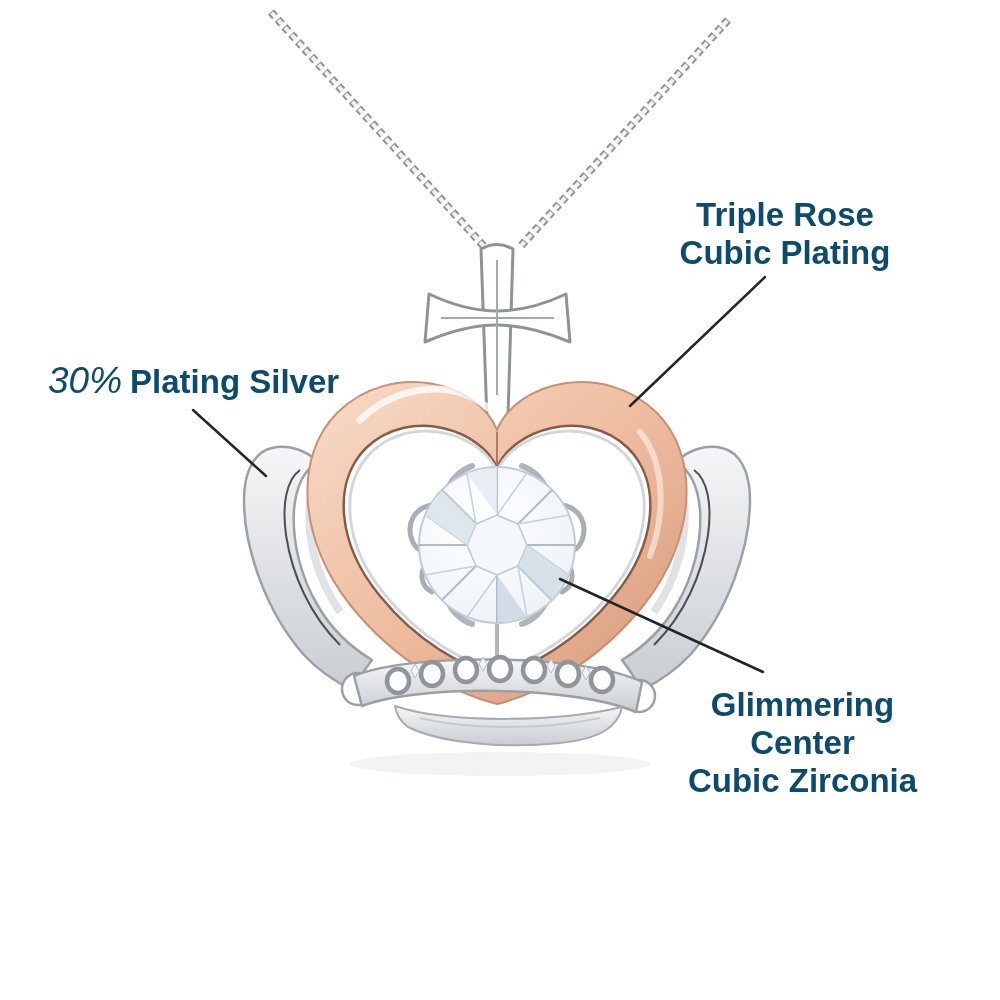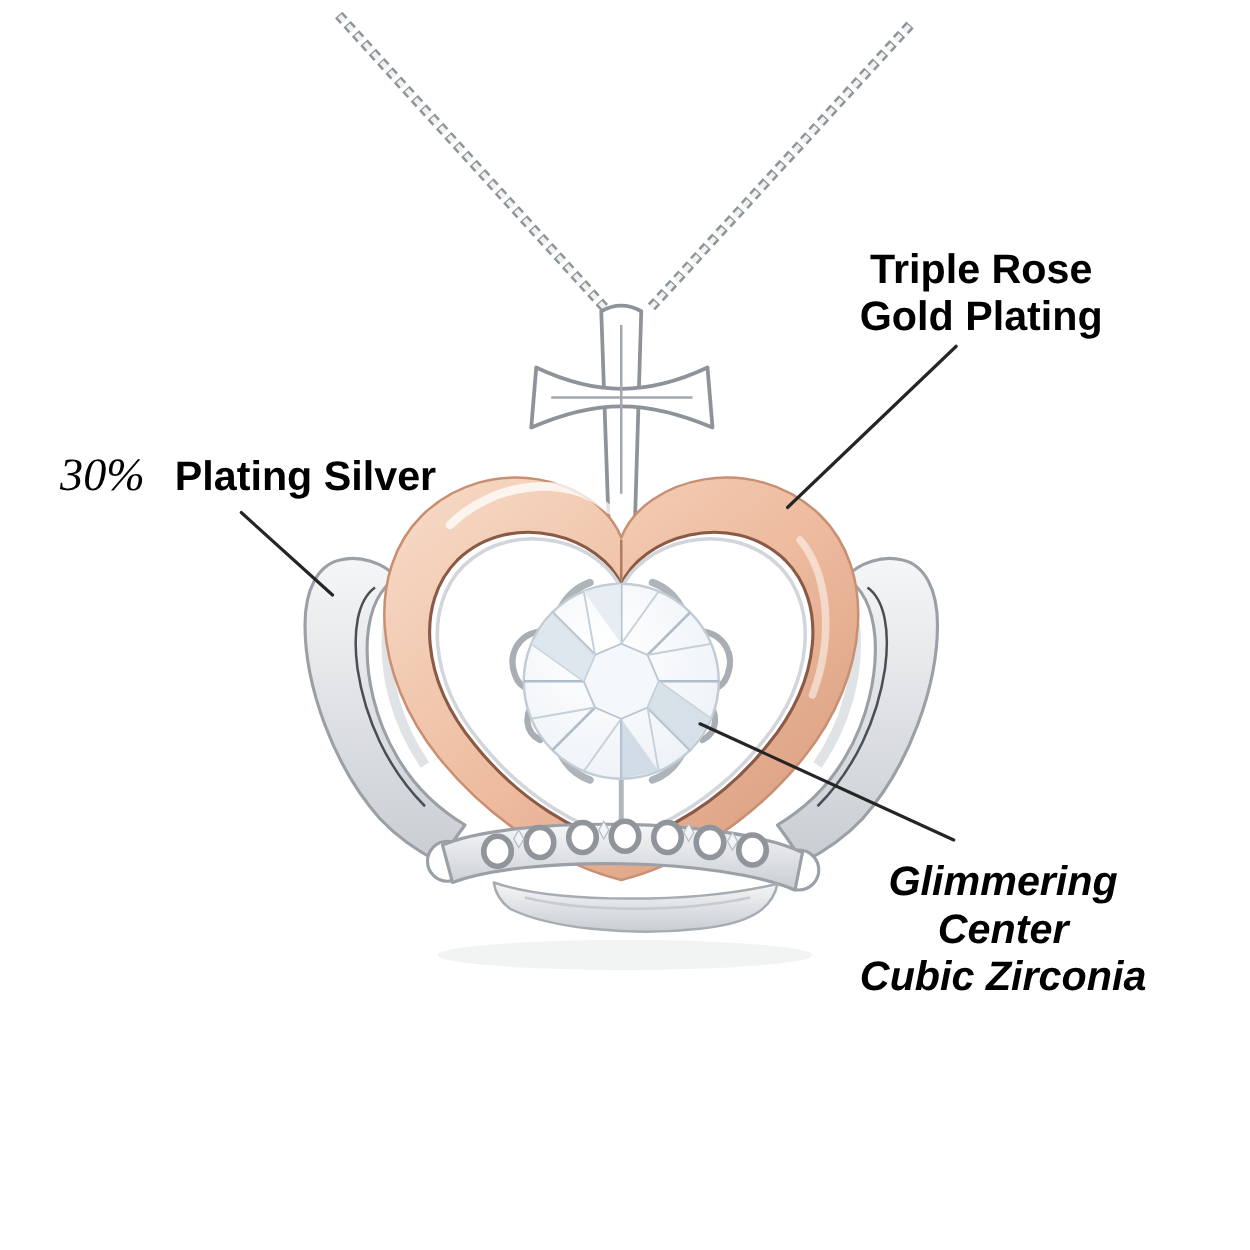--- a/index.html
+++ b/index.html
@@ -1,29 +1,29 @@
 <!DOCTYPE html>
 <html><head>
 <meta charset="utf-8">
 <style>
   html,body{margin:0;padding:0;background:#ffffff;}
   .stage{
     position:relative;width:1000px;height:1000px;background:#ffffff;overflow:hidden;
     font-family:"Liberation Sans",sans-serif;
   }
   .annotation{
-    position:absolute;color:#000000;font-weight:bold;font-size:33px;line-height:38px;
+    position:absolute;color:#0c4a6e;font-weight:bold;font-size:33px;line-height:38px;
     text-align:center;letter-spacing:0px;white-space:nowrap;
   }
   .ann-rose{left:640px;top:196px;width:290px;}
-  .ann-cz{left:655px;top:686px;width:295px;font-style:italic;}
+  .ann-cz{left:655px;top:686px;width:295px;}
   .ann-silver{left:48px;top:362px;text-align:left;}
   .pct{
-    font-family:Liberation Serif, serif;font-style:italic;font-weight:normal;
-    font-size:37px;margin-right:24px;
+    font-family:Liberation Sans, sans-serif;font-style:italic;font-weight:normal;
+    font-size:37px;margin-right:8px;
   }
   svg{position:absolute;left:0;top:0;}
 </style>
 </head>
 <body>
 
 <div class="stage">
 
   <svg width="1000" height="1000" viewBox="0 0 1000 1000">
     <defs>
@@ -147,21 +147,21 @@
 
     <g stroke="#252525" stroke-width="2.5" stroke-linecap="round">
       <line x1="765" y1="277" x2="630" y2="406" stroke="#252525"></line>
       <line x1="193" y1="410" x2="266" y2="476" stroke="#252525"></line>
       <line x1="560" y1="579" x2="763" y2="672" stroke="#252525"></line>
     </g>
   </svg>
 
   <div class="annotation ann-rose">
     <div>Triple Rose</div>
-    <div>Gold Plating</div>
+    <div>Cubic Plating</div>
   </div>
 
   <div class="annotation ann-silver">
     <span class="pct">30%</span><span>Plating Silver</span>
   </div>
 
   <div class="annotation ann-cz">
     <div>Glimmering</div>
     <div>Center</div>
     <div>Cubic Zirconia</div>

